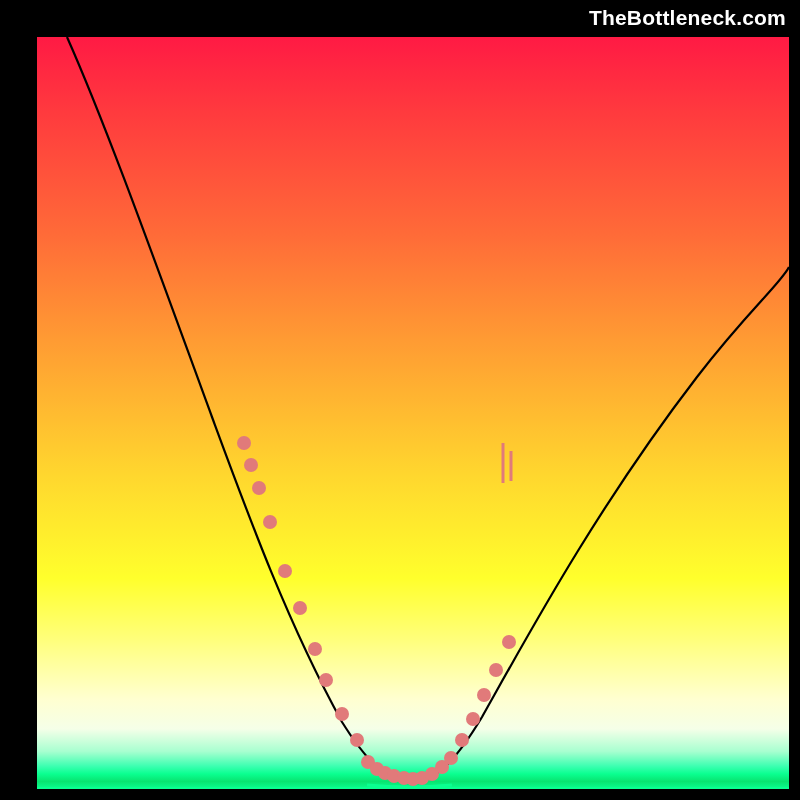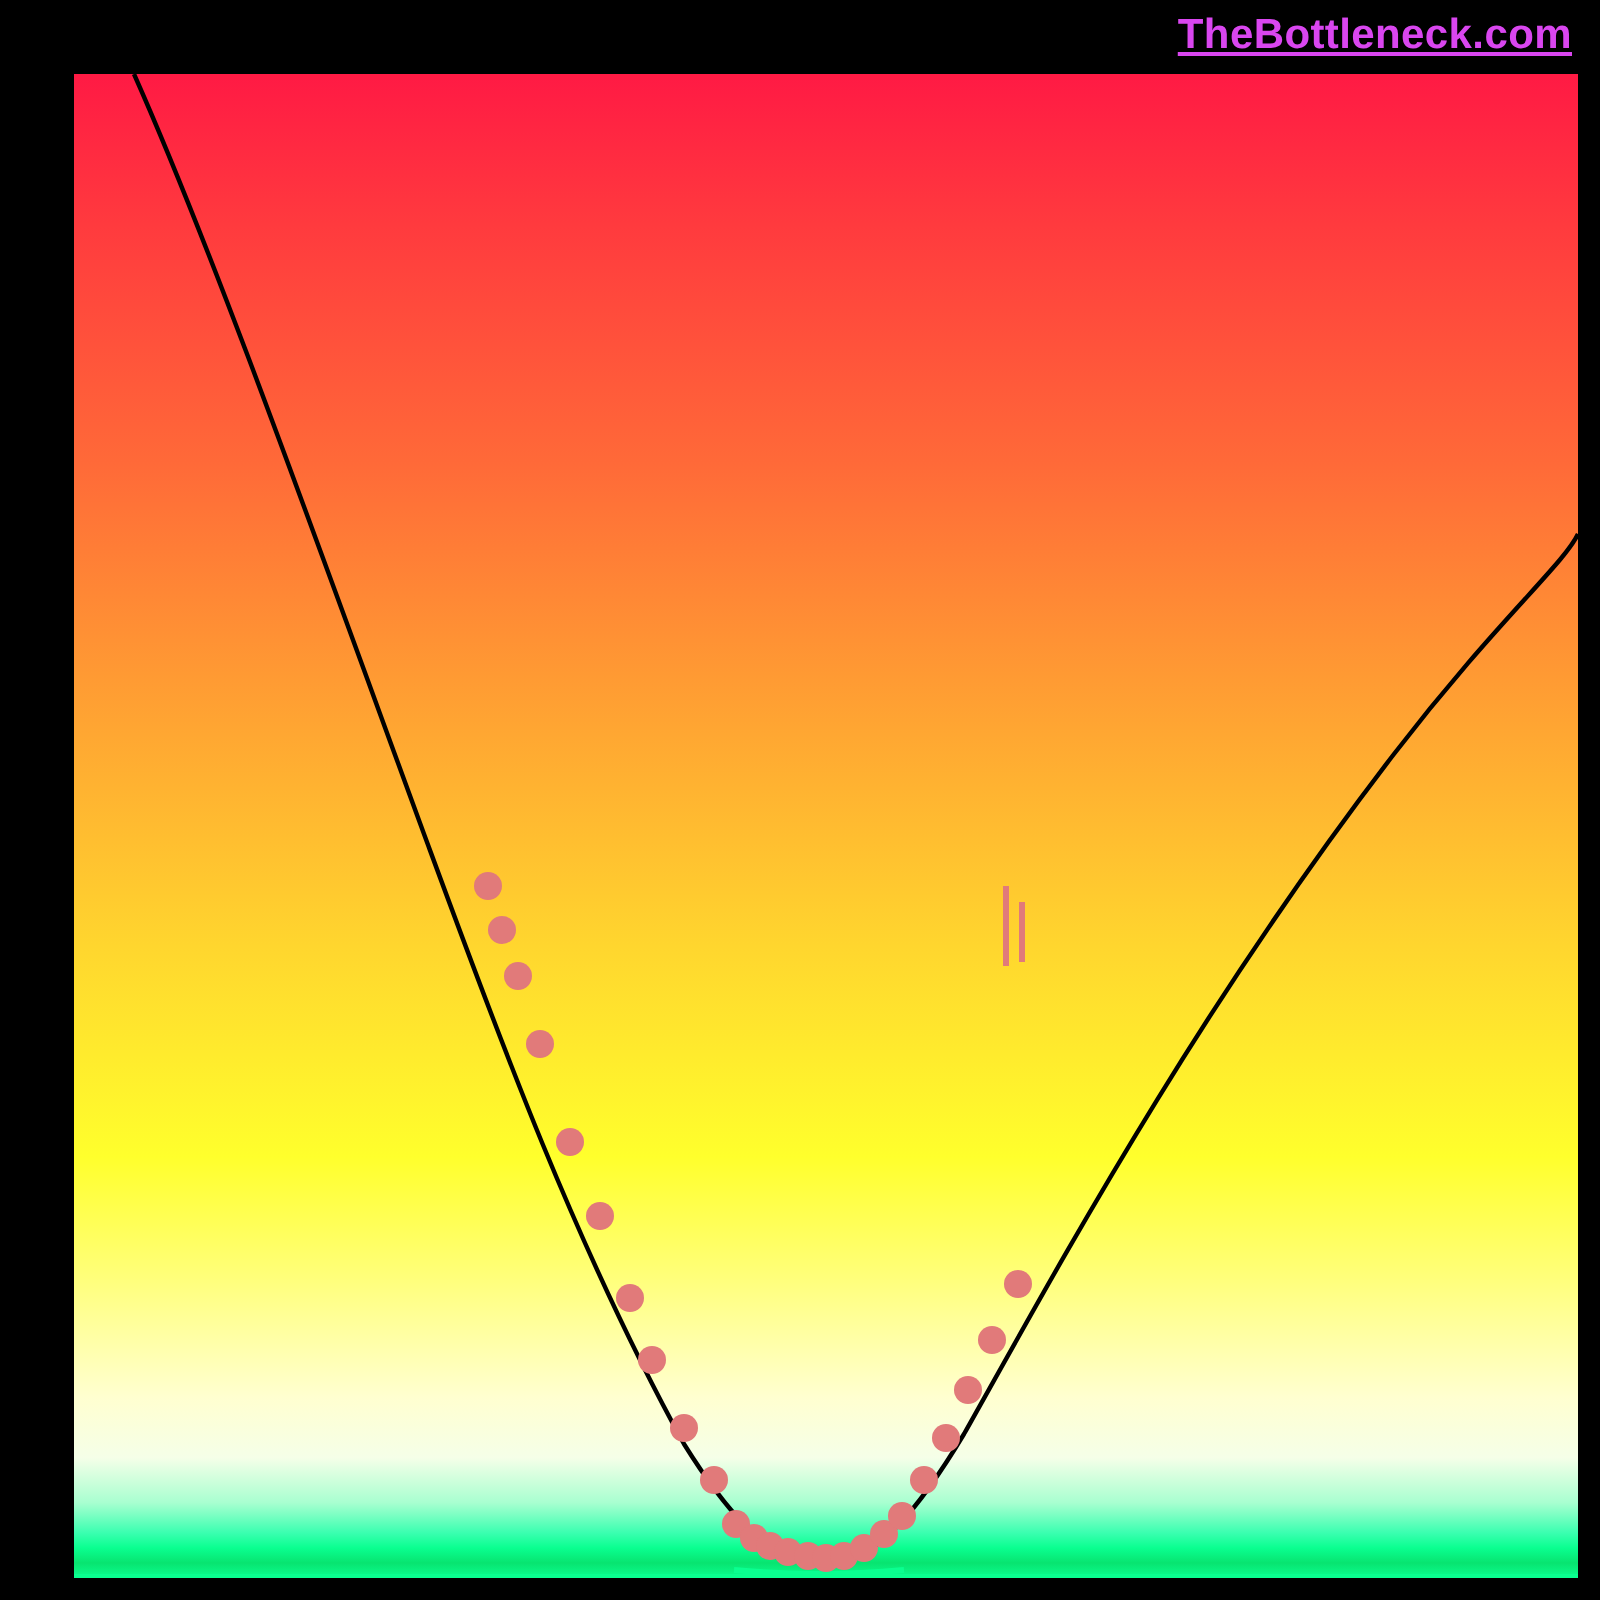--- a/index.html
+++ b/index.html
@@ -47,26 +47,25 @@
       #3affb0 97%,
       #0aff90 98%,
       #08e470 99%,
       #0aff90 100%
     );
   }
   .watermark {
     position: absolute;
     top: 6px;
     right: 14px;
-    color: #d946ef;
+    color: #ffffff;
     font-size: 21px;
     font-weight: 600;
     letter-spacing: 0.2px;
     user-select: none;
-    text-decoration: underline;
   }
   svg.curve {
     position: absolute;
     left: 0;
     top: 0;
     width: 752px;
     height: 752px;
   }
   .curve path.main {
     fill: none;

